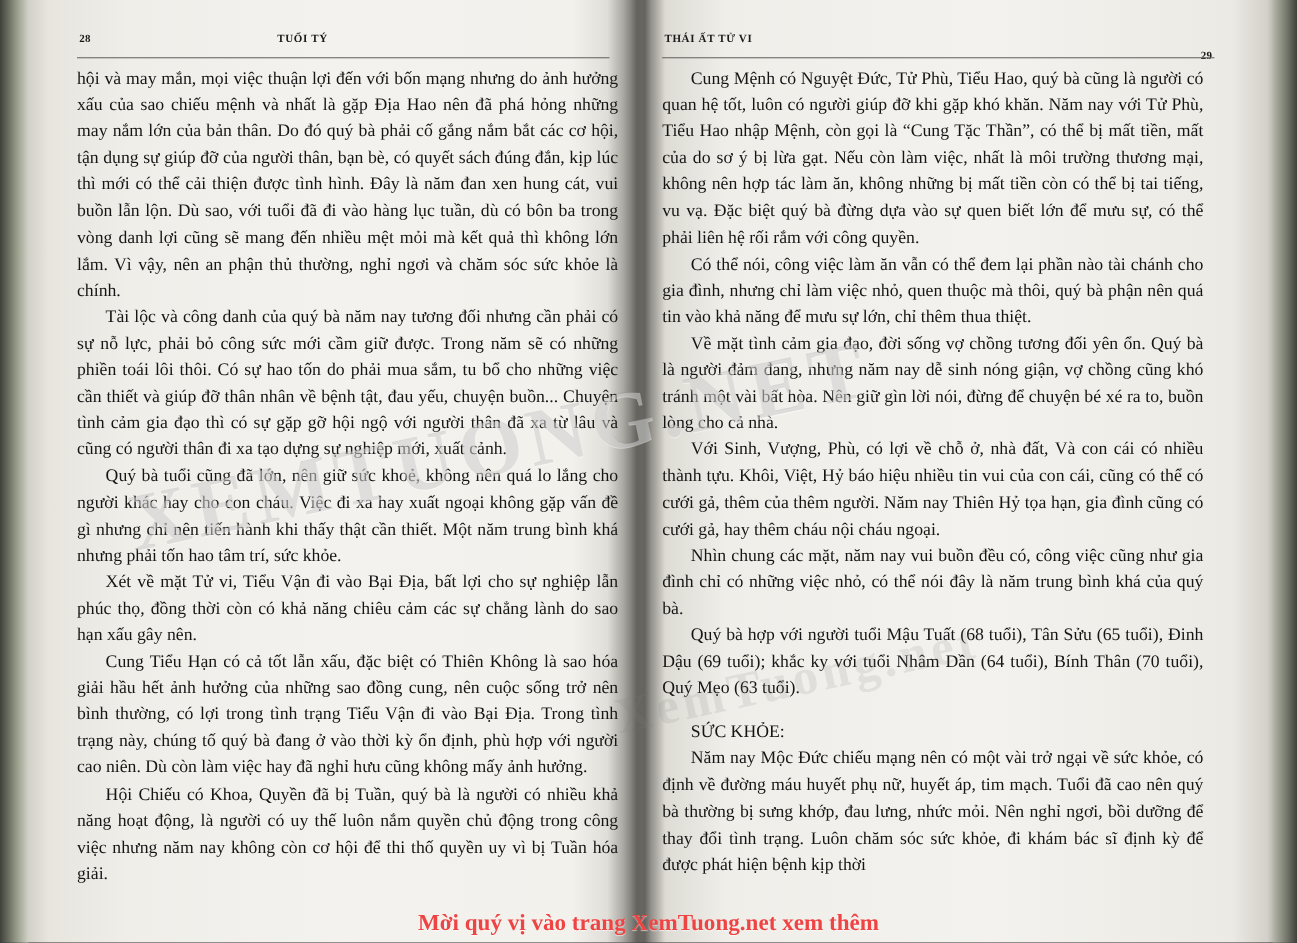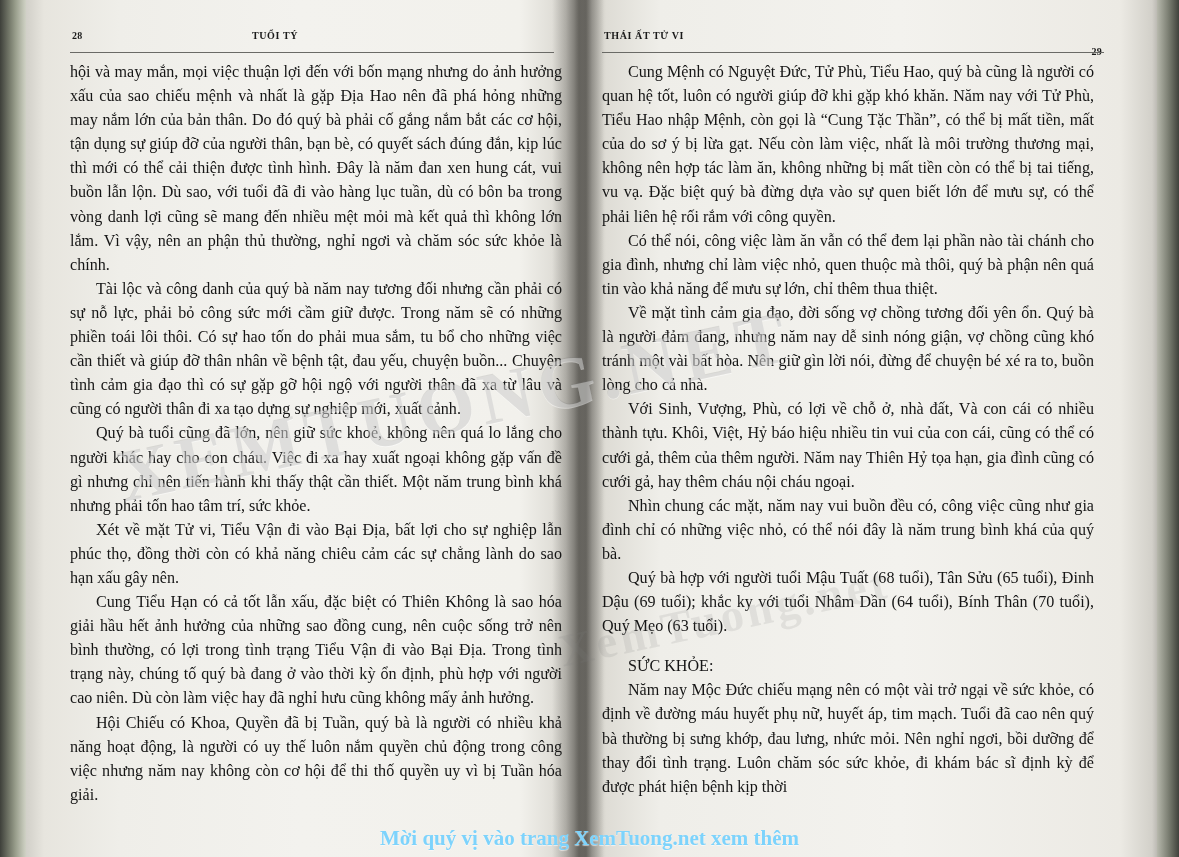--- a/index.html
+++ b/index.html
@@ -156,21 +156,21 @@
     overflow: hidden;
   }
   .footer-banner {
     position: absolute;
     left: 0;
     bottom: 6px;
     width: 1179px;
     text-align: center;
     font-size: 21px;
     font-weight: bold;
-    color: #7dd3fc;
+    color: #ef4444;
     font-family: "Liberation Serif", serif;
     text-shadow: 0 1px 1px rgba(255,255,255,.6);
   }
 </style>
 </head>
 <body>
 
 <div class="page-scan">
   <div class="book">
     <div class="leaf-edge-left"></div>

